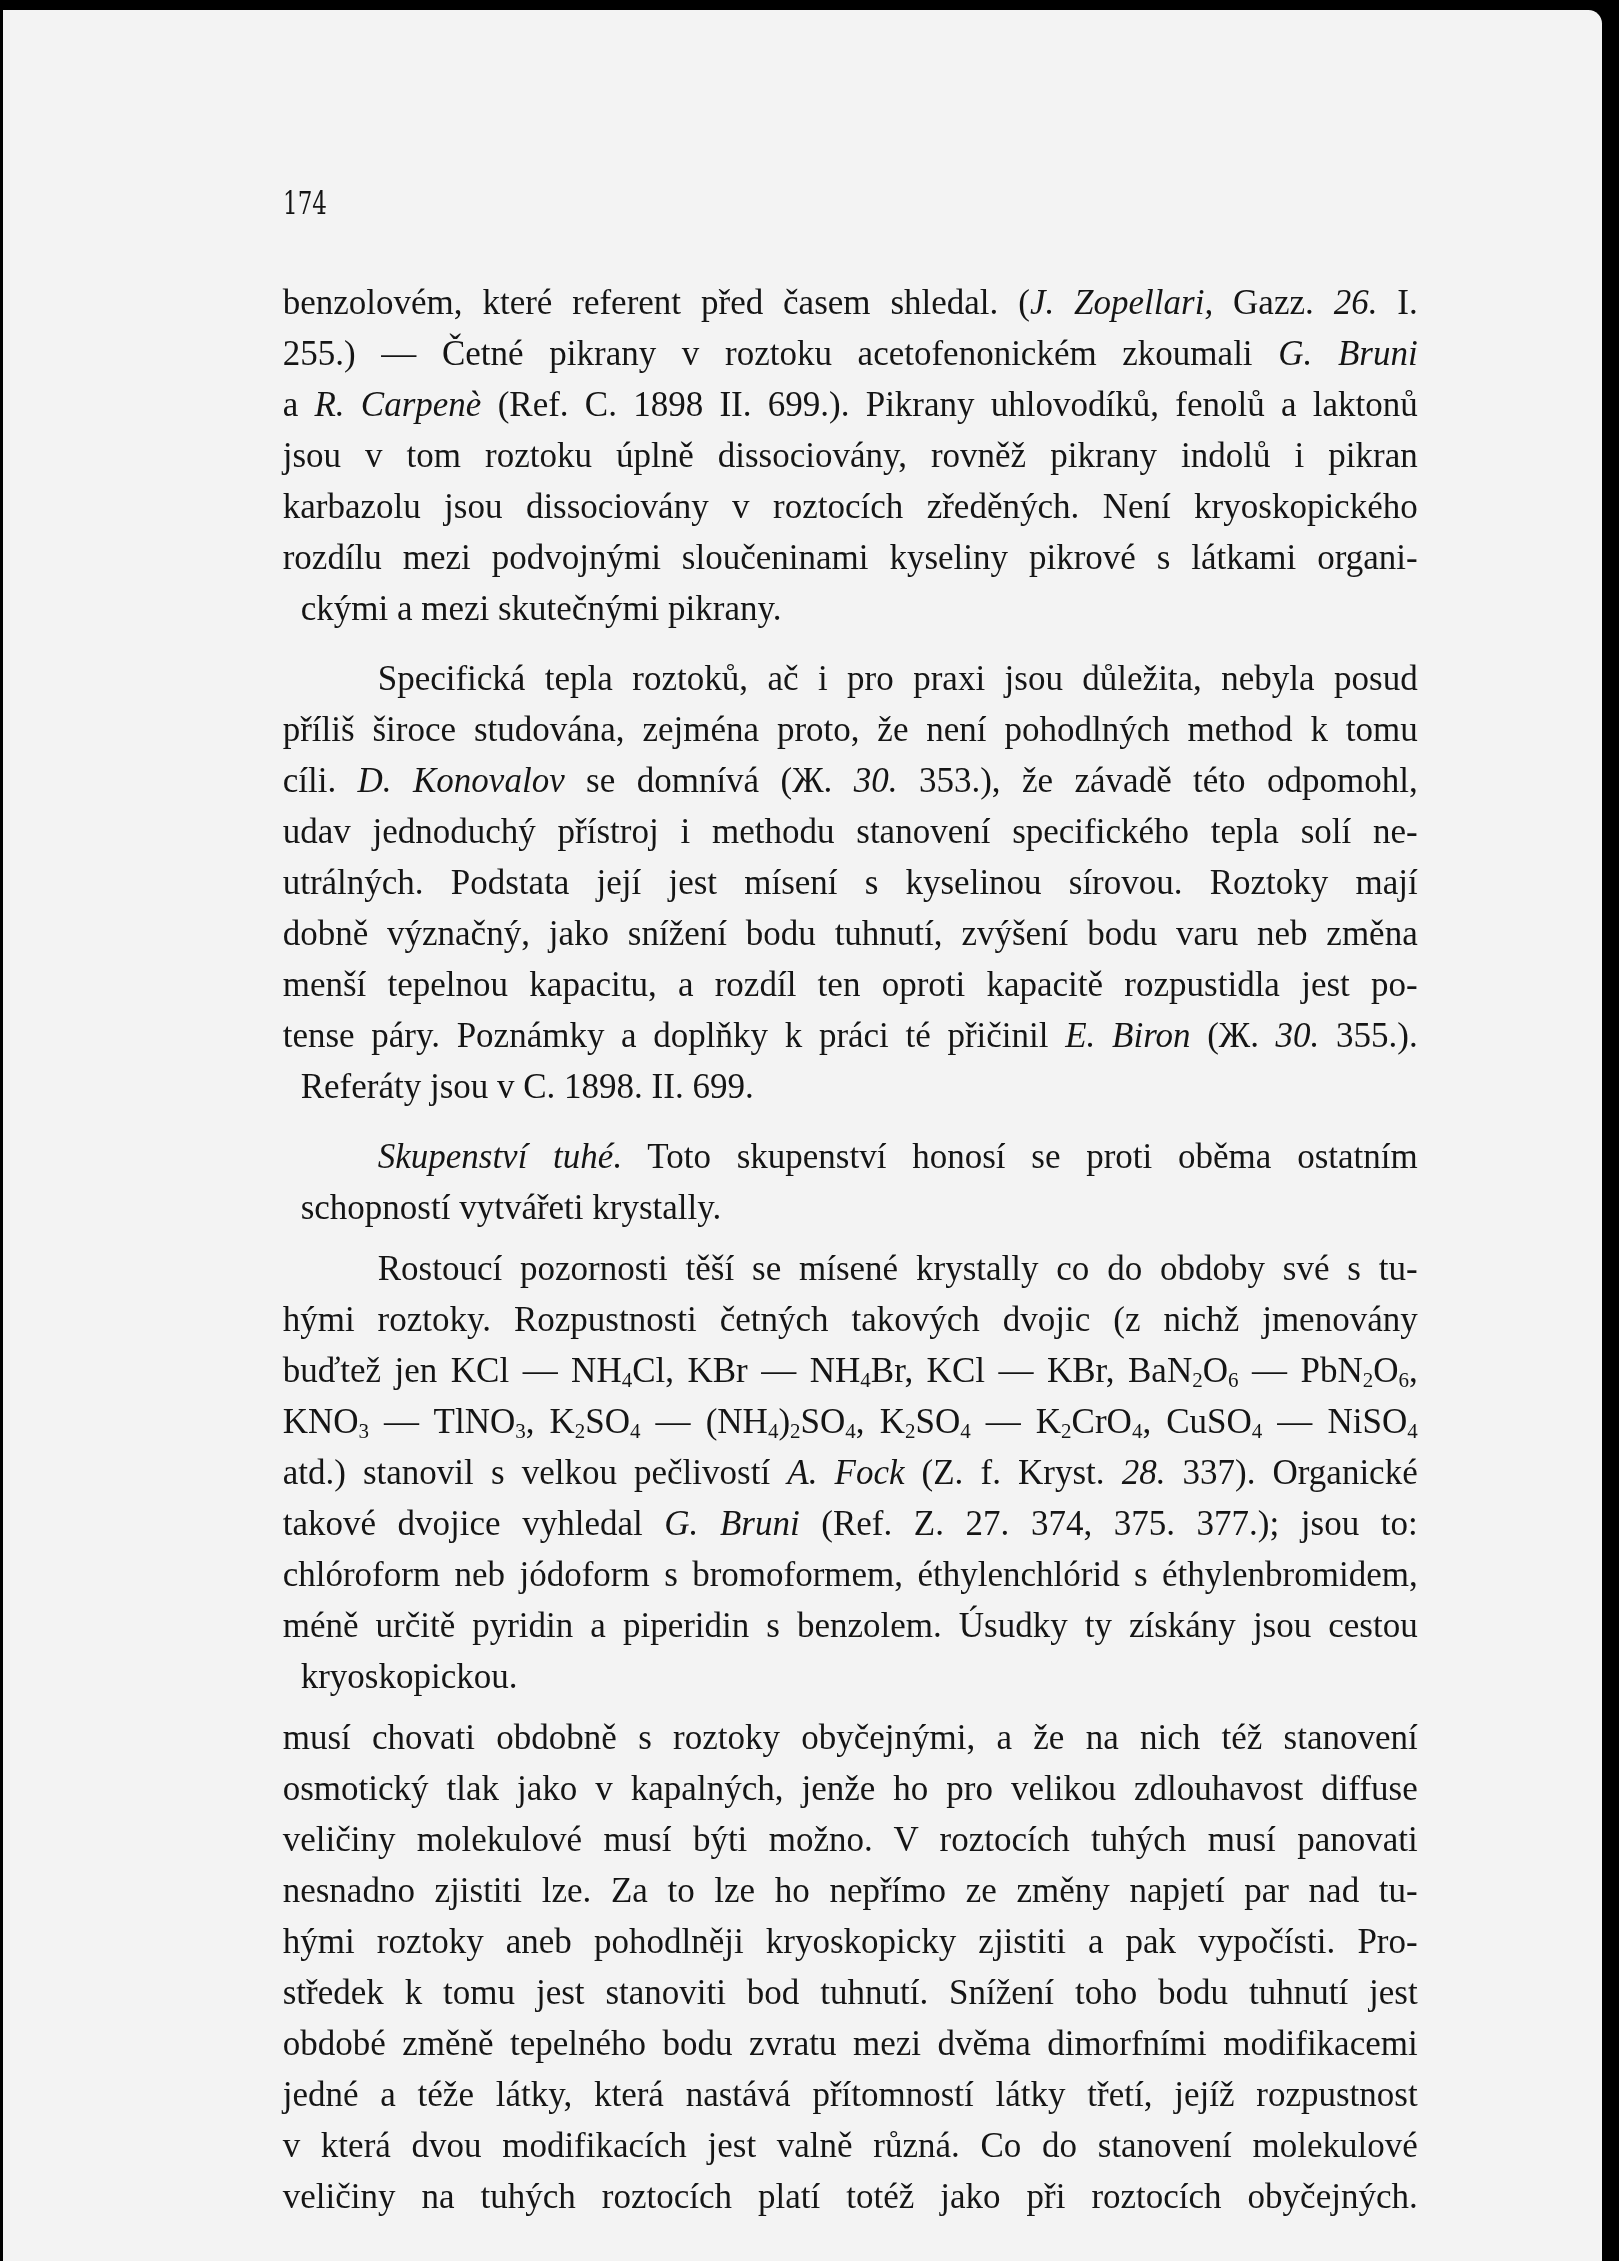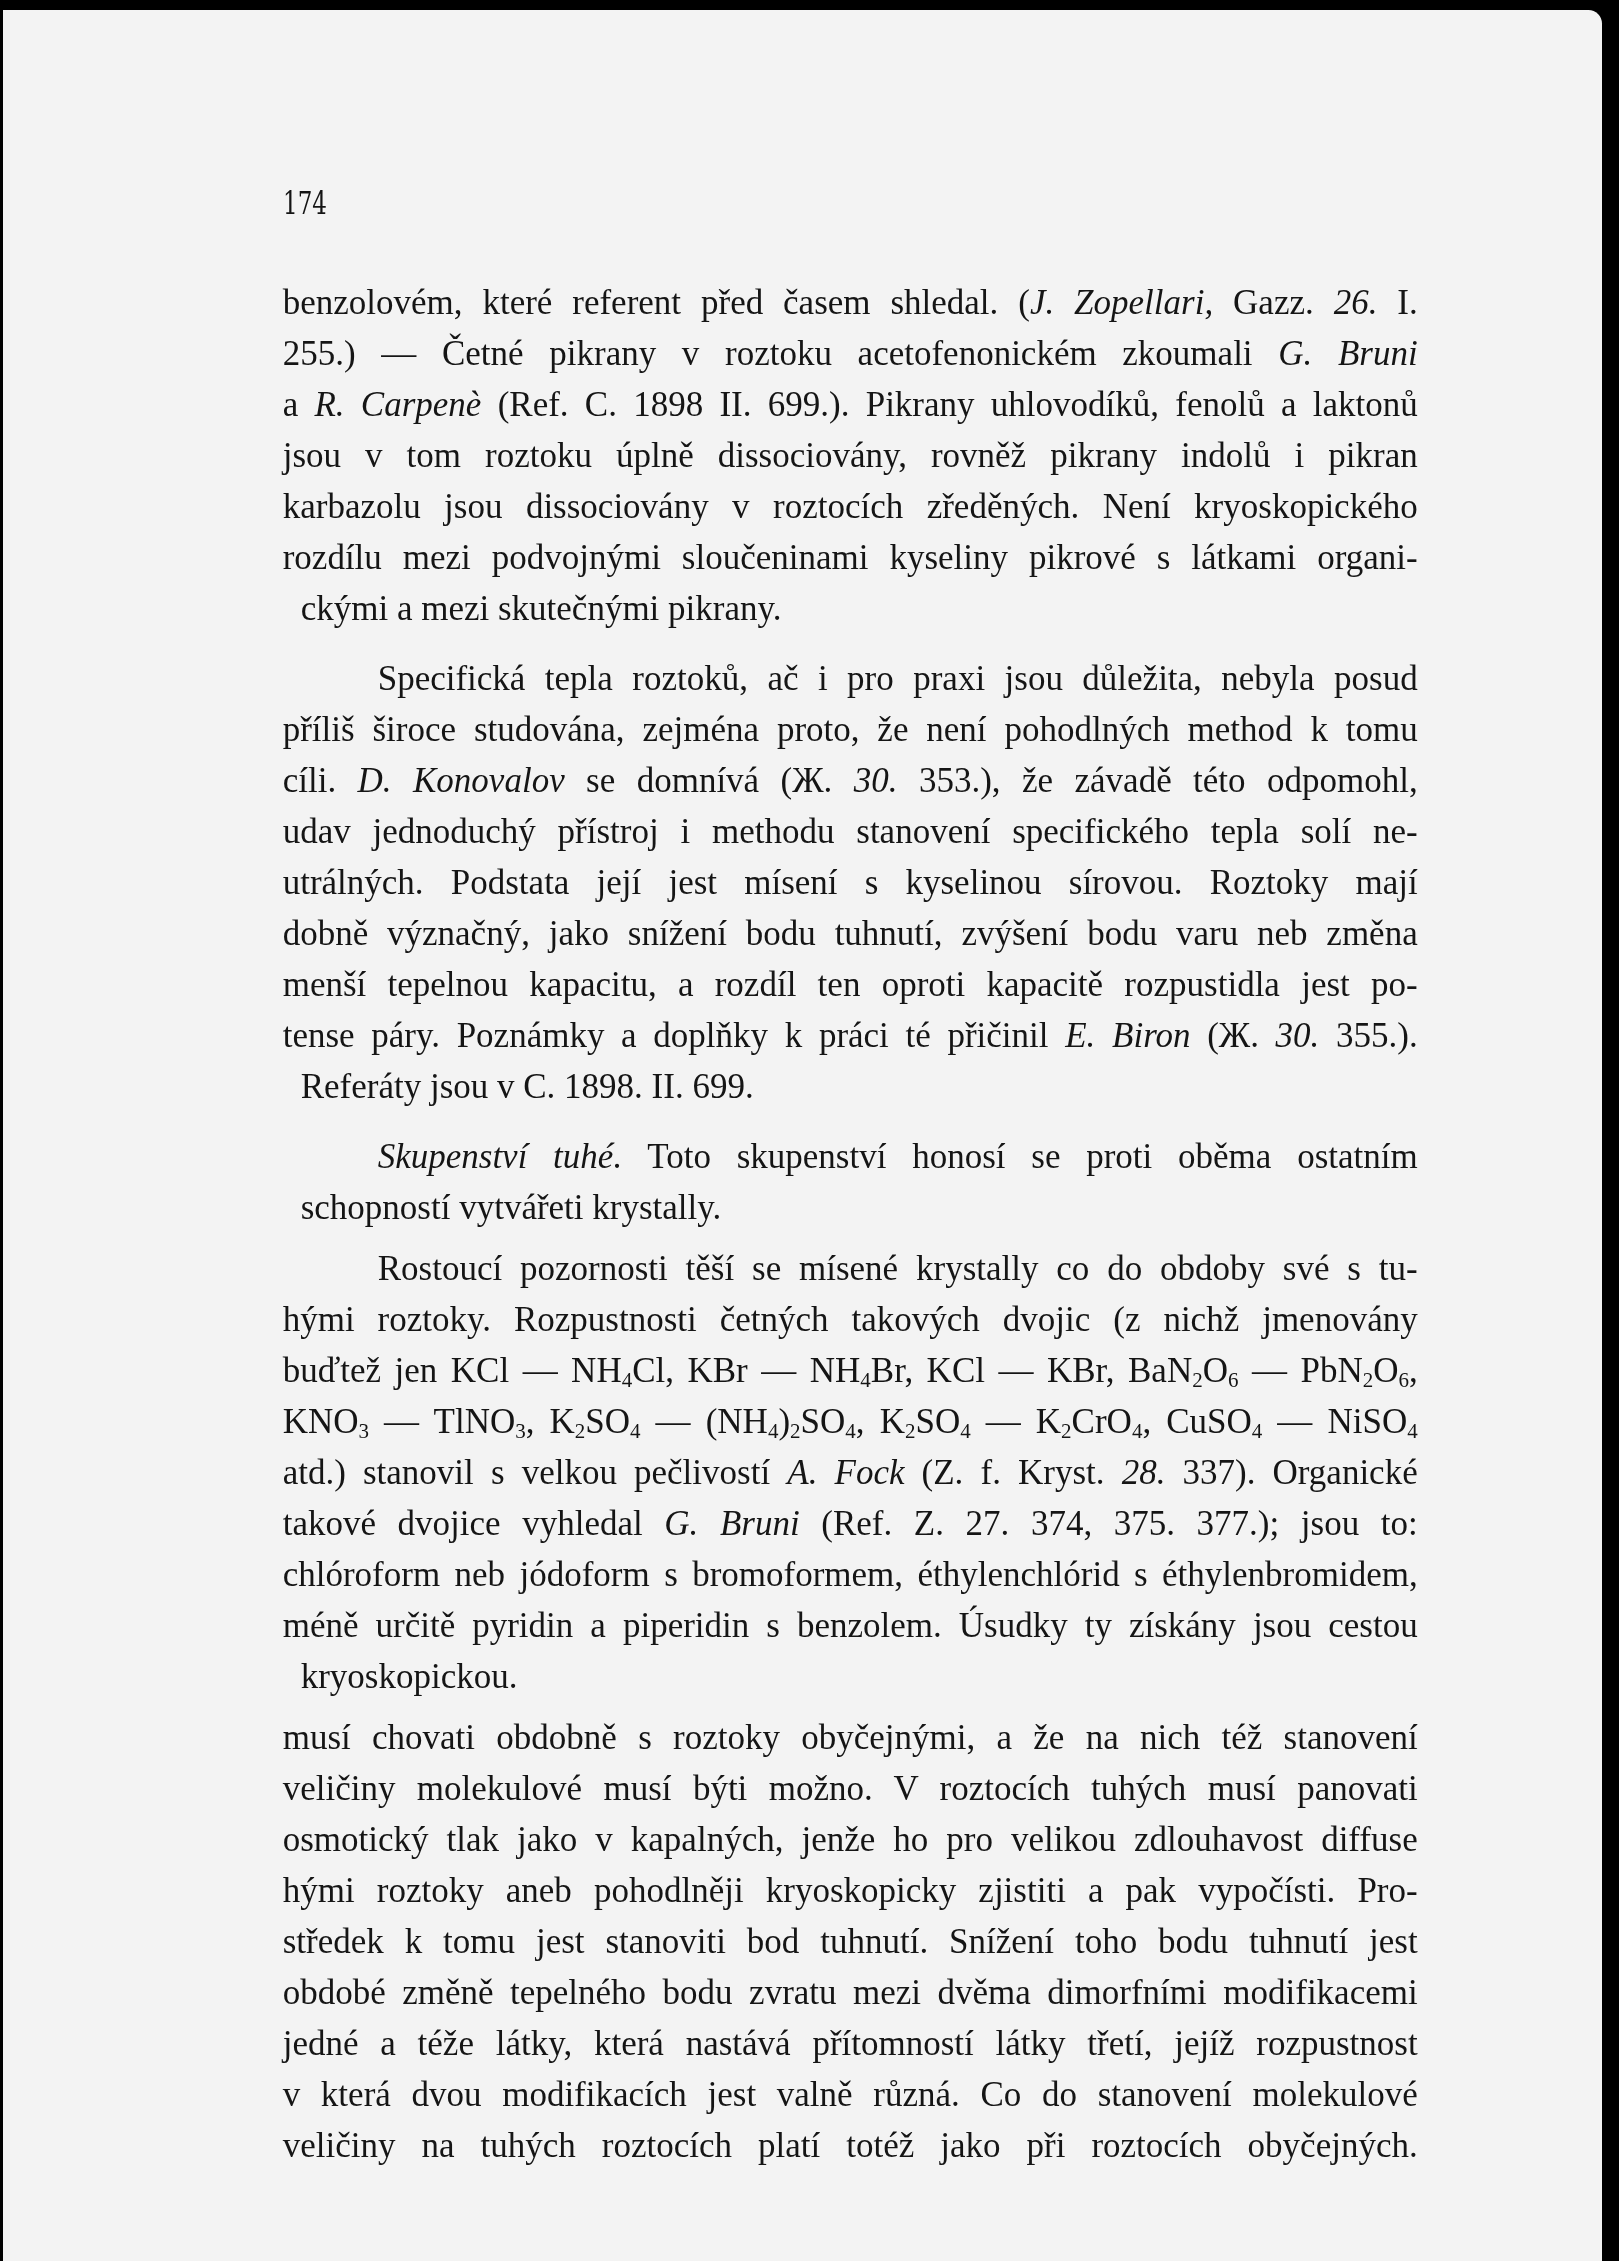--- a/index.html
+++ b/index.html
@@ -68,22 +68,23 @@
         <span class="ln">KNO<sub>3</sub> — TlNO<sub>3</sub>, K<sub>2</sub>SO<sub>4</sub> — (NH<sub>4</sub>)<sub>2</sub>SO<sub>4</sub>, K<sub>2</sub>SO<sub>4</sub> — K<sub>2</sub>CrO<sub>4</sub>, CuSO<sub>4</sub> — NiSO<sub>4</sub></span>
         <span class="ln">atd.) stanovil s velkou pečlivostí <span class="it">A. Fock</span> (Z. f. Kryst. <span class="it">28.</span> 337). Organické</span>
         <span class="ln">takové dvojice vyhledal <span class="it">G. Bruni</span> (Ref. Z. 27. 374, 375. 377.); jsou to:</span>
         <span class="ln">chlóroform neb jódoform s bromoformem, éthylenchlórid s éthylenbromidem,</span>
         <span class="ln">méně určitě pyridin a piperidin s benzolem. Úsudky ty získány jsou cestou</span>
         <span class="ln last">kryoskopickou.</span>
       </div>
     <span class="gap" style="height:10px"></span>
     <div>
         <span class="ln">musí chovati obdobně s roztoky obyčejnými, a že na nich též stanovení</span>
+        <span class="ln">osmotický tlak jako v kapalných, jenže ho pro velikou zdlouhavost diffuse</span>
         <span class="ln">veličiny molekulové musí býti možno. V roztocích tuhých musí panovati</span>
-        <span class="ln">osmotický tlak jako v kapalných, jenže ho pro velikou zdlouhavost diffuse</span>
+        <span class="ln">nesnadno zjistiti lze. Za to lze ho nepřímo ze změny napjetí par nad tu-</span>
         <span class="ln">hými roztoky aneb pohodlněji kryoskopicky zjistiti a pak vypočísti. Pro-</span>
         <span class="ln">středek k tomu jest stanoviti bod tuhnutí. Snížení toho bodu tuhnutí jest</span>
         <span class="ln">obdobé změně tepelného bodu zvratu mezi dvěma dimorfními modifikacemi</span>
         <span class="ln">jedné a téže látky, která nastává přítomností látky třetí, jejíž rozpustnost</span>
         <span class="ln">v která dvou modifikacích jest valně různá. Co do stanovení molekulové</span>
         <span class="ln">veličiny na tuhých roztocích platí totéž jako při roztocích obyčejných.</span>
       </div>
   </div>
 </div>
 

